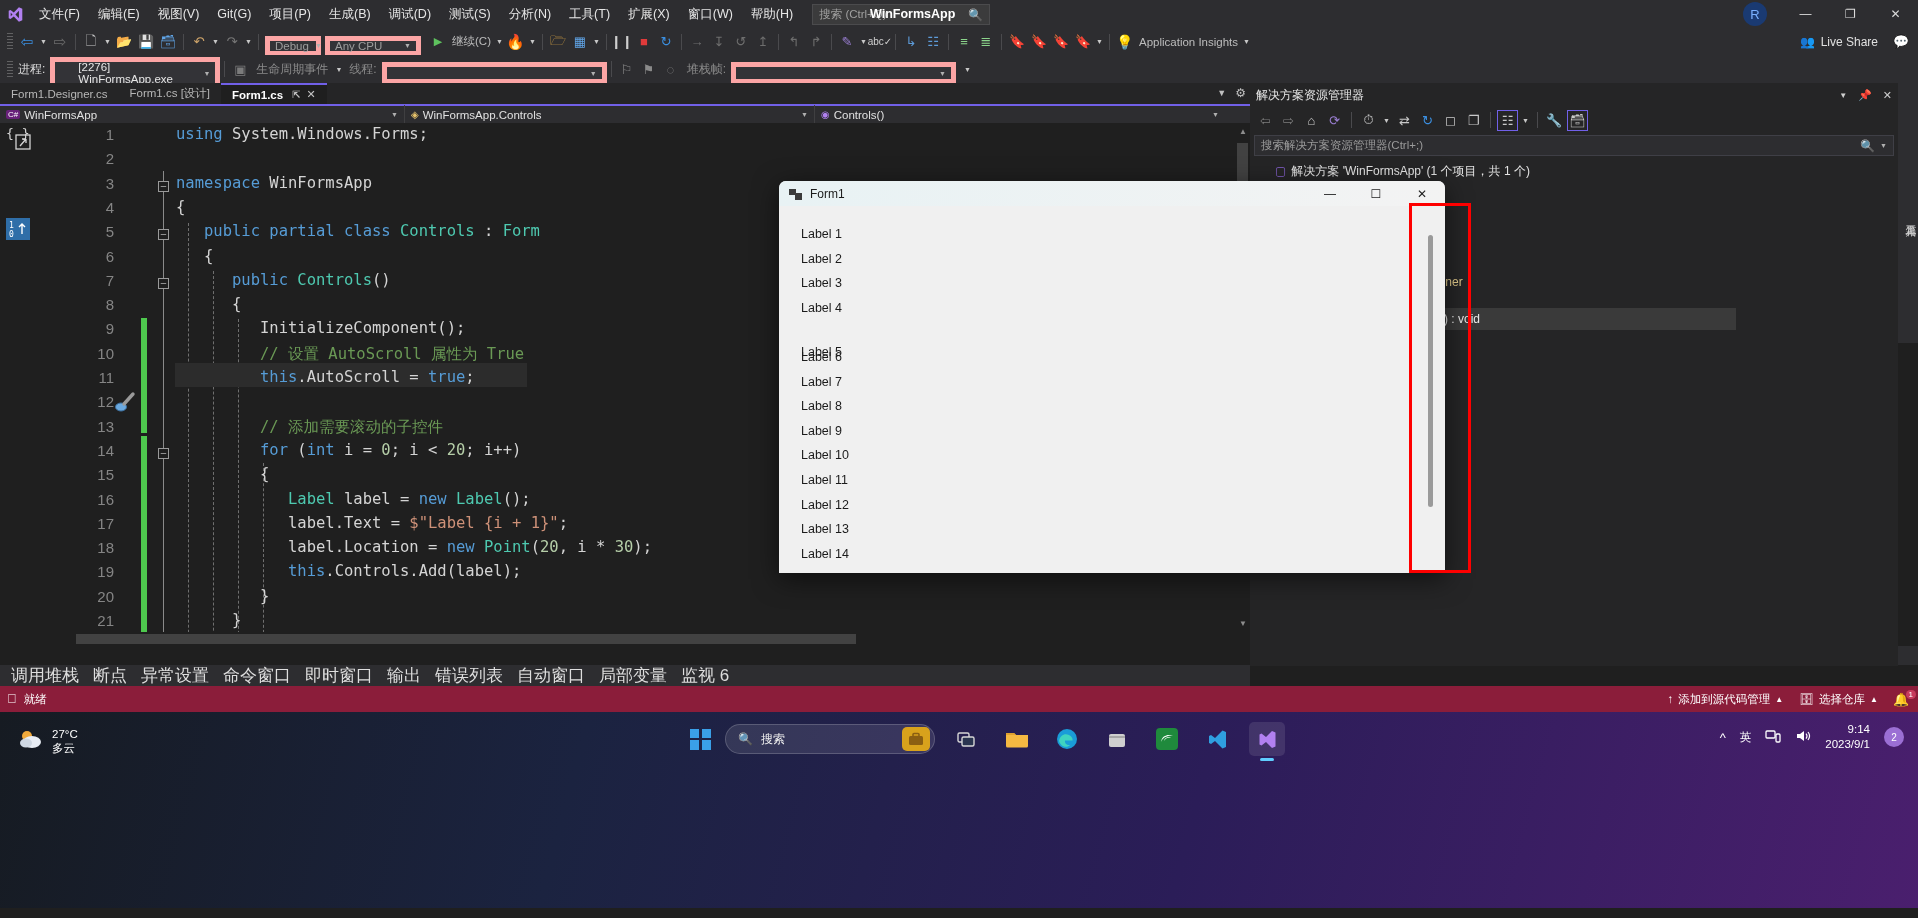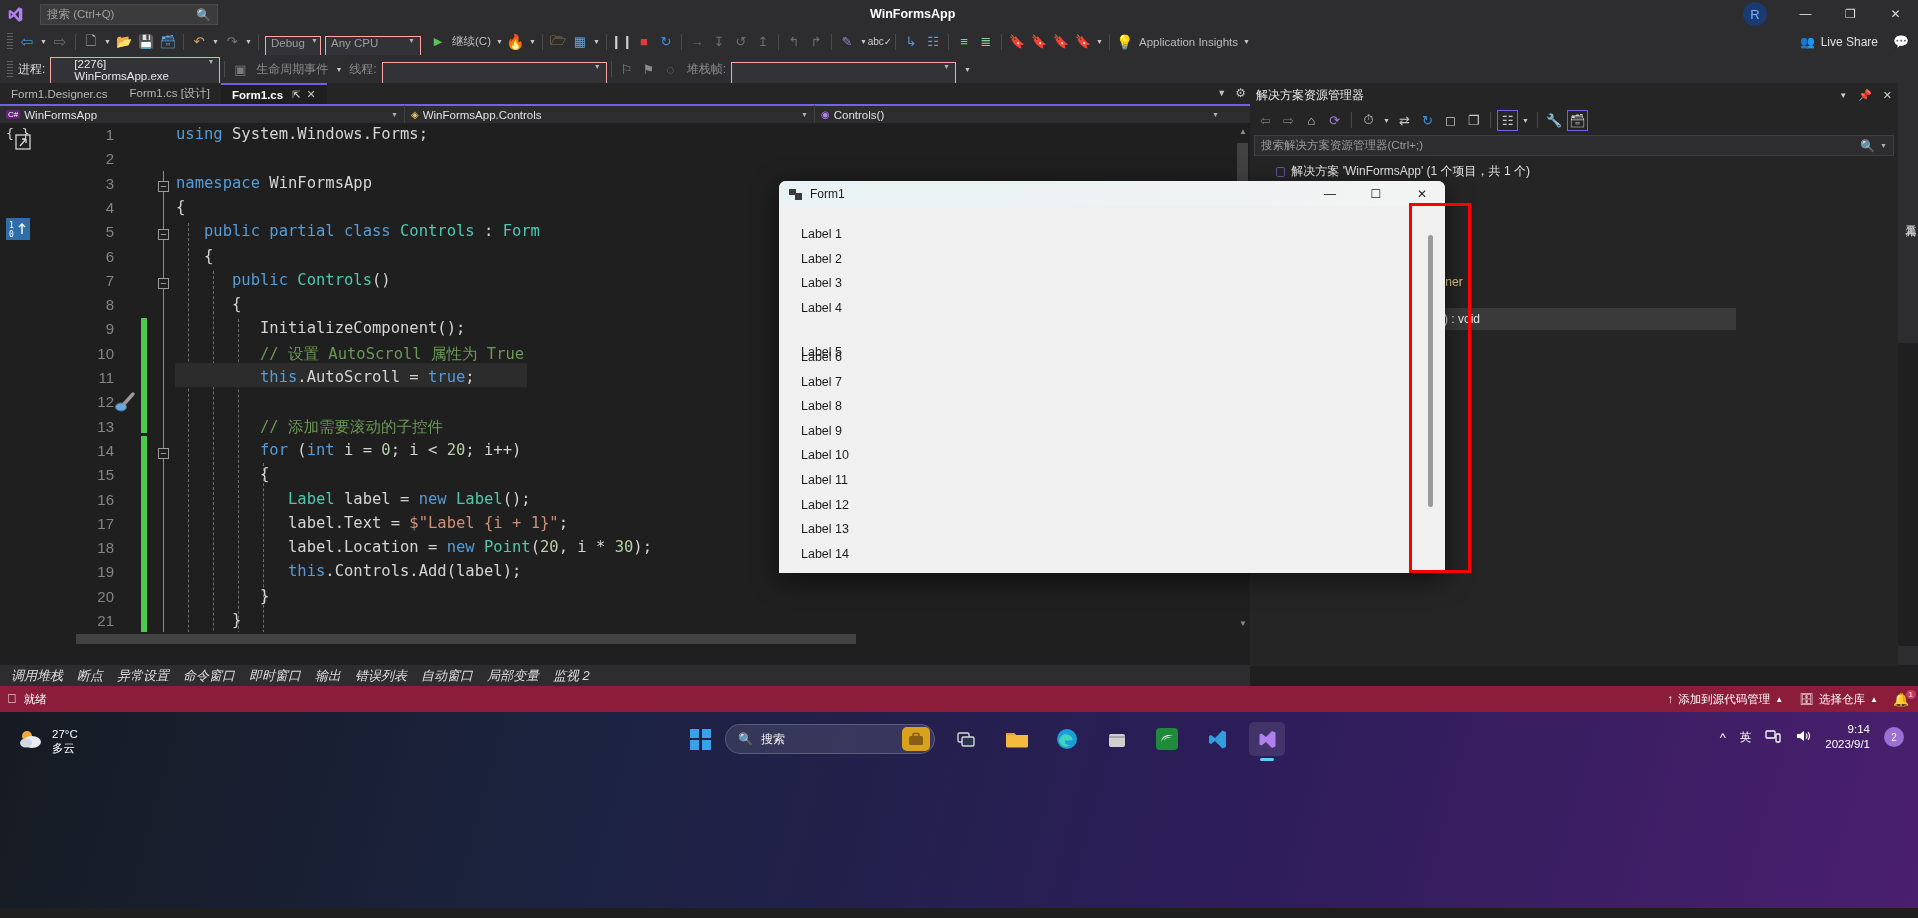--- a/index.html
+++ b/index.html
@@ -29,22 +29,22 @@
 
   
   .toolbar1 { position:absolute; left:0; top:28px; width:1918px; height:27px;
     background:#2d2d30; display:flex; align-items:center; padding-left:4px; }
   .tgrip { width:6px; height:17px; margin:0 3px; opacity:.45;
     background:repeating-linear-gradient(to bottom,#a0a0a0 0 1px,transparent 1px 3px);}
   .tico { width:22px; height:22px; display:flex; align-items:center; justify-content:center;
      color:#c8c8c8; font-size:13px; }
   .tsep { width:1px; height:16px; background:#4a4a4d; margin:0 4px; }
   .tcaret { color:#c8c8c8; font-size:7px; width:11px; text-align:center; }
-  .combo { height:20px; background:#333337; border:1px solid #fca5a5; color:#9d9d9d;
-    font-size:11.5px; display:flex; padding:0 5px; position:relative;margin-top:8px; }
+  .combo { height:20px; background:#333337; border:5px solid #fca5a5; color:#9d9d9d;
+    font-size:11.5px; display:flex; align-items:center; padding:0 5px; position:relative;margin-top:8px; }
   .combo .cv { flex:1; }
   .combo .cc { font-size:7px; margin-left:6px; color:#b0b0b0; }
   .greenplay { color:#5ec25e; font-size:11px; }
   .tlabel { color:#bdbdbd; font-size:11.5px; padding:0 3px; }
   .tbr-right { position:absolute; right:6px; top:0; height:27px; display:flex; align-items:center; }
   .liveshare { color:#e0e0e0; font-size:12px; display:flex; align-items:center; gap:5px; }
 
   
   .toolbar2 { position:absolute; left:0; top:55px; width:1918px; height:28px;
     background:#2d2d30; display:flex; align-items:center; padding-left:4px; }
@@ -104,21 +104,21 @@
   
   .edstatus { position:absolute; left:0; top:672px; width:1250px; height:19px;
     background:#2d2d30; display:flex; align-items:center; font-size:11px; color:#cfcfcf; }
   .edstat-right { position:absolute; left:1250px; top:646px; width:668px; height:19px;
     background:#2d2d30; display:flex; align-items:center; font-size:11px; color:#cfcfcf; }
   .sep-v { width:1px; height:13px; background:#4a4a4d; margin:0 7px; }
 
   
   .btabs { position:absolute; left:0; top:665px; width:1250px; height:21px;
     background:#2d2d30; display:flex; align-items:center; padding-left:4px; }
-  .btab { font-size:13px; color:#dedede; padding:0 7px; height:21px; line-height:21px;font-style:italic; }
+  .btab { font-size:17px; color:#dedede; padding:0 7px; height:21px; line-height:21px; }
 
   
   .solex { position:absolute; left:1250px; top:83px; width:648px; height:583px;
     background:#252526; }
   .se-title { height:24px; display:flex; align-items:center; padding:0 6px;
     color:#e6e6e6; font-size:12px; }
   .se-title .right { margin-left:auto; display:flex; gap:11px; align-items:center;
     color:#cfcfcf; font-size:11px; }
   .se-toolbar { height:26px; display:flex; align-items:center; padding:0 5px; gap:2px; }
   .se-ico { width:21px; height:21px; display:flex; align-items:center; justify-content:center;
@@ -193,20 +193,35 @@
     width:14px; height:3px; border-radius:2px; background:#60cdff; }
 </style>
 </head>
 <body>
 
 <div class="titlebar">
   <div class="vs-logo">
     <svg viewBox="0 0 16 16">
         <path d="M11.2 1.2 6.4 6.1 3.3 3.7 1.6 4.5v7l1.7.8 3.1-2.4 4.8 4.9 3.2-1.3V2.5zM3.5 9.6V6.4L5.2 8zm7.7 1.9L7.9 8l3.3-3.5z" fill="#b180f0"></path>
       </svg>
+  </div>
+  <div class="menu">
+    <div class="menu-item">文件(F)</div>
+    <div class="menu-item">编辑(E)</div>
+    <div class="menu-item">视图(V)</div>
+    <div class="menu-item">Git(G)</div>
+    <div class="menu-item">项目(P)</div>
+    <div class="menu-item">生成(B)</div>
+    <div class="menu-item">调试(D)</div>
+    <div class="menu-item">测试(S)</div>
+    <div class="menu-item">分析(N)</div>
+    <div class="menu-item">工具(T)</div>
+    <div class="menu-item">扩展(X)</div>
+    <div class="menu-item">窗口(W)</div>
+    <div class="menu-item">帮助(H)</div>
   </div>
   <div class="search-box">
     <span>搜索 (Ctrl+Q)</span>
     <span class="sicon">🔍</span>
   </div>
   <div class="app-title">WinFormsApp</div>
   <div class="tb-right">
     <div class="acct-badge">R</div>
     <div class="wbtn">—</div>
     <div class="wbtn">❐</div>
@@ -471,21 +486,21 @@
 <div class="btabs">
   <div class="btab">调用堆栈</div>
   <div class="btab">断点</div>
   <div class="btab">异常设置</div>
   <div class="btab">命令窗口</div>
   <div class="btab">即时窗口</div>
   <div class="btab">输出</div>
   <div class="btab">错误列表</div>
   <div class="btab">自动窗口</div>
   <div class="btab">局部变量</div>
-  <div class="btab">监视 2</div>
+  <div class="btab">监视 6</div>
 </div>
 
 <div class="solex">
   <div class="se-title">
     <span>解决方案资源管理器</span>
     <span class="right">
       <span style="font-size:8px;">▼</span>
       <span>📌</span>
       <span>✕</span>
     </span>

